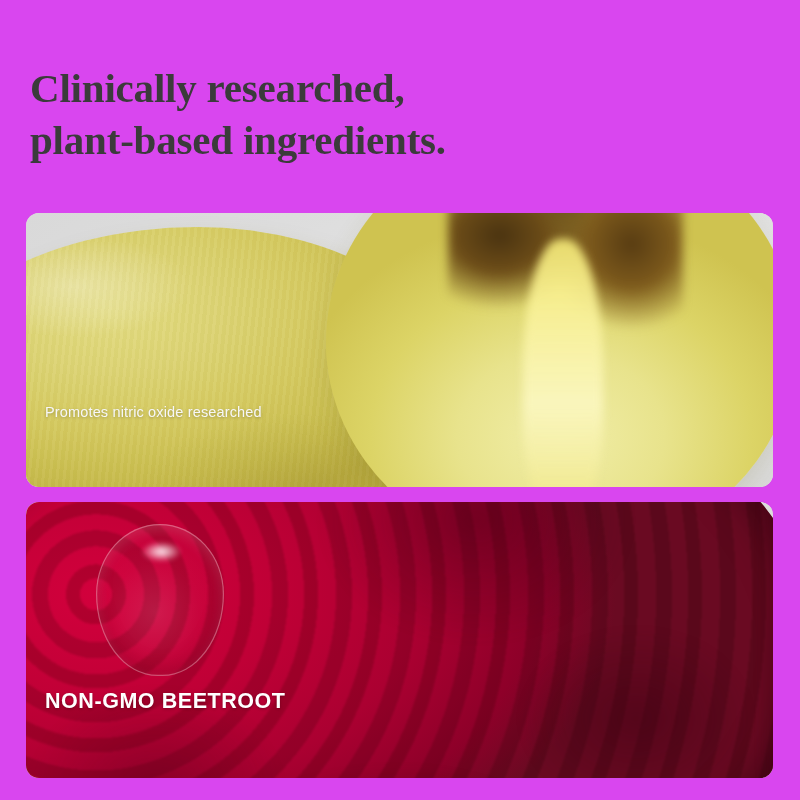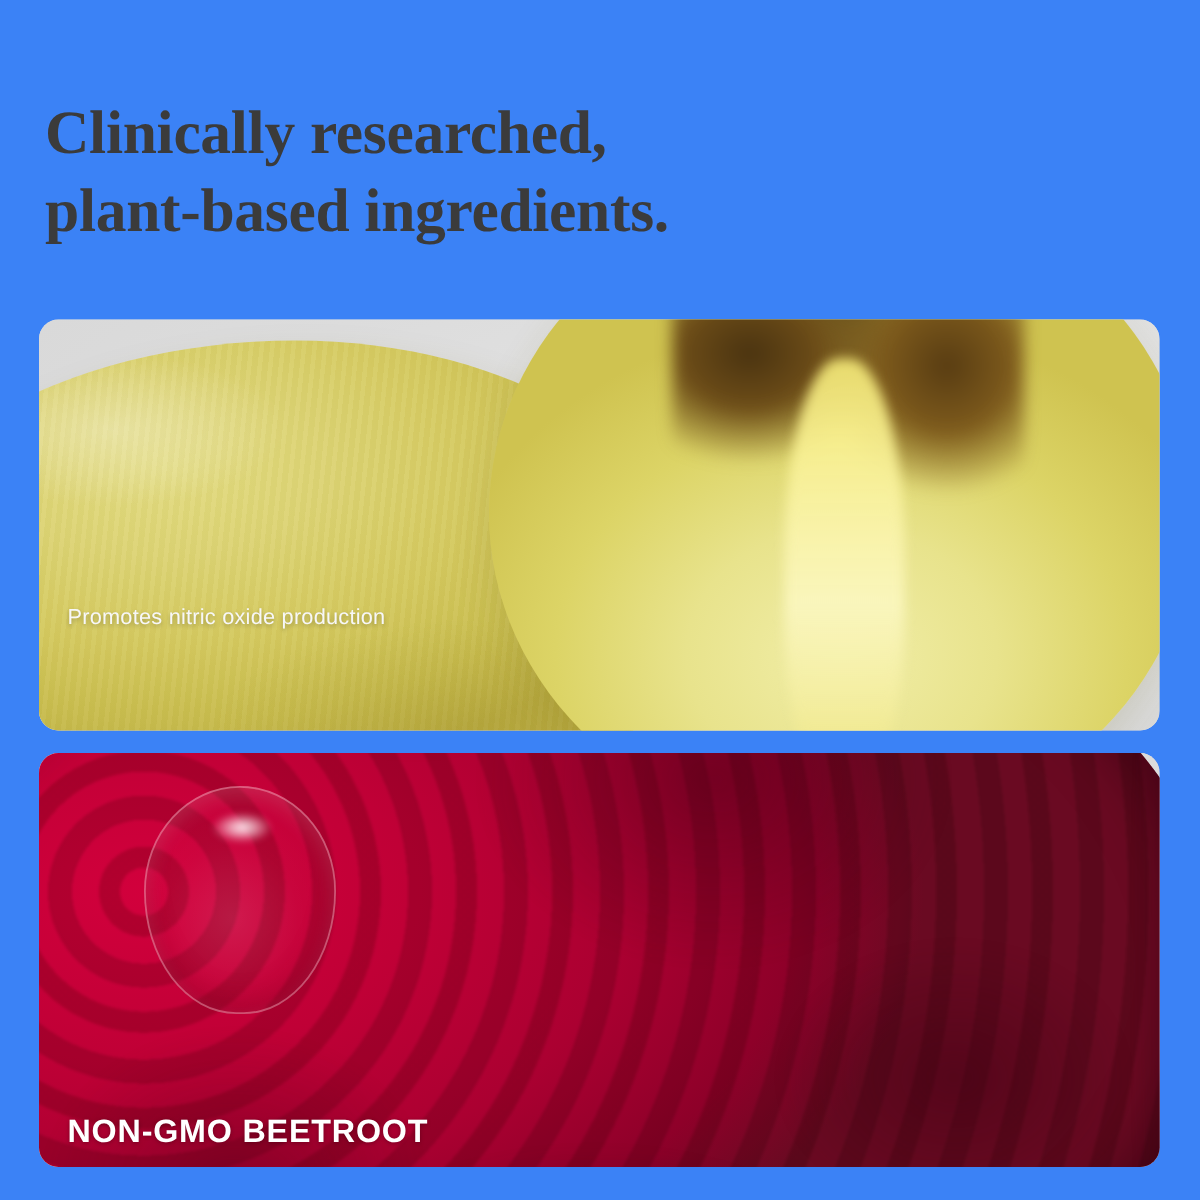--- a/index.html
+++ b/index.html
@@ -5,21 +5,21 @@
   * { margin:0; padding:0; box-sizing:border-box; }
   html, body {
     width:800px; height:800px;
     background:#f4f4f3;
     font-family:"Liberation Sans", sans-serif;
     overflow:hidden;
   }
   .page {
     position:relative;
     width:800px; height:800px;
-    background:#3b82f6;
+    background:#d946ef;
   }
 
   
   .headline {
     position:absolute;
     left:30px; top:62px;
     width:720px;
     font-family:"Liberation Serif", "DejaVu Serif", serif;
     font-size:41px;
     line-height:52px;
@@ -171,21 +171,21 @@
     left:138px; top:540px;
     width:52px; height:26px;
     border-radius:50%;
     background:radial-gradient(50% 50% at 45% 45%, rgba(255,255,255,.95) 0%, rgba(255,225,232,.55) 40%, rgba(255,200,215,0) 78%);
     filter:blur(2.5px);
   }
 
   
   .label-block { position:absolute; left:45px; }
   .label-grape { top:396px; }
-  .label-beet  { top:742px; }
+  .label-beet  { top:689px; }
   .card-title {
     color:#ffffff;
     font-size:21.5px;
     font-weight:bold;
     letter-spacing:.55px;
     line-height:24px;
     text-shadow:0 1px 3px rgba(0,0,0,.28);
   }
   .card-sub {
     margin-top:7px;
@@ -219,21 +219,21 @@
       <div class="beet-bg"></div>
       <div class="beet-body">
         <div class="beet-rings"></div>
         <div class="beet-mottle"></div>
         <div class="beet-rind"></div>
       </div>
     </div>
   </div>
 
   <div class="label-block label-grape">
-    <div class="card-sub">Promotes nitric oxide production</div>
+    <div class="card-sub">Promotes nitric oxide researched</div>
   </div>
 
   <div class="label-block label-beet">
     <div class="card-title">NON-GMO BEETROOT</div>
   </div>
 
   <div class="droplet"></div>
   <div class="droplet-hl"></div>
 
 </div>

